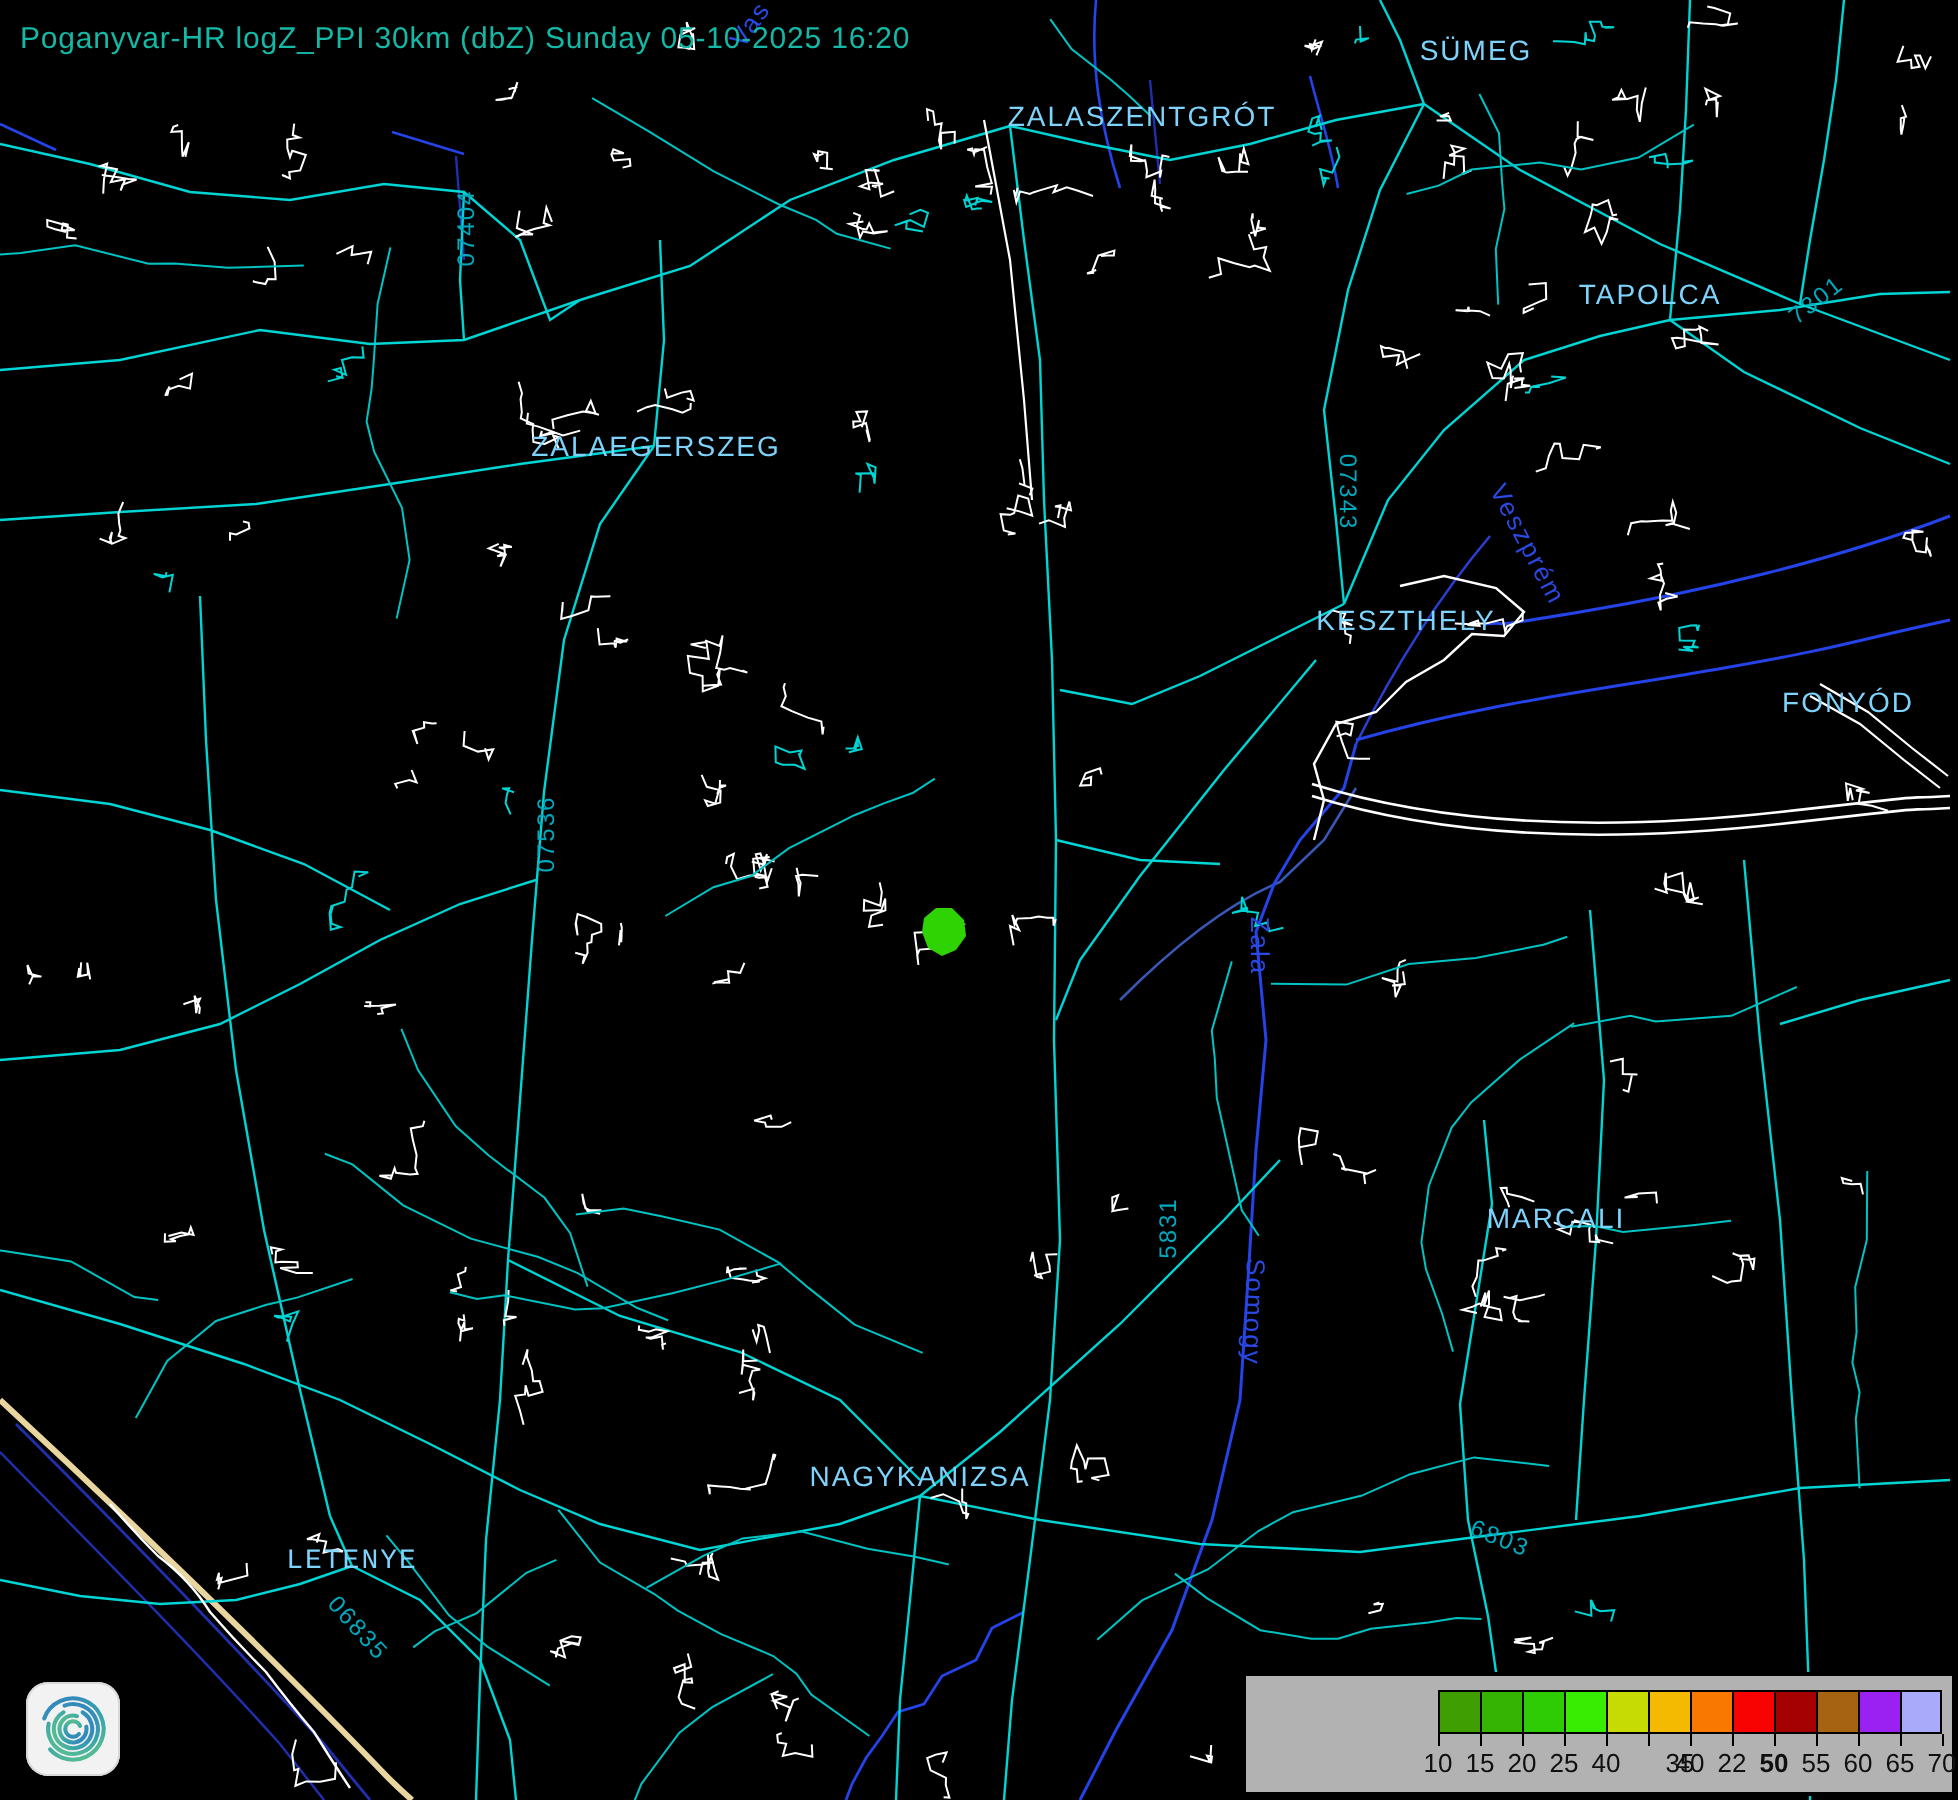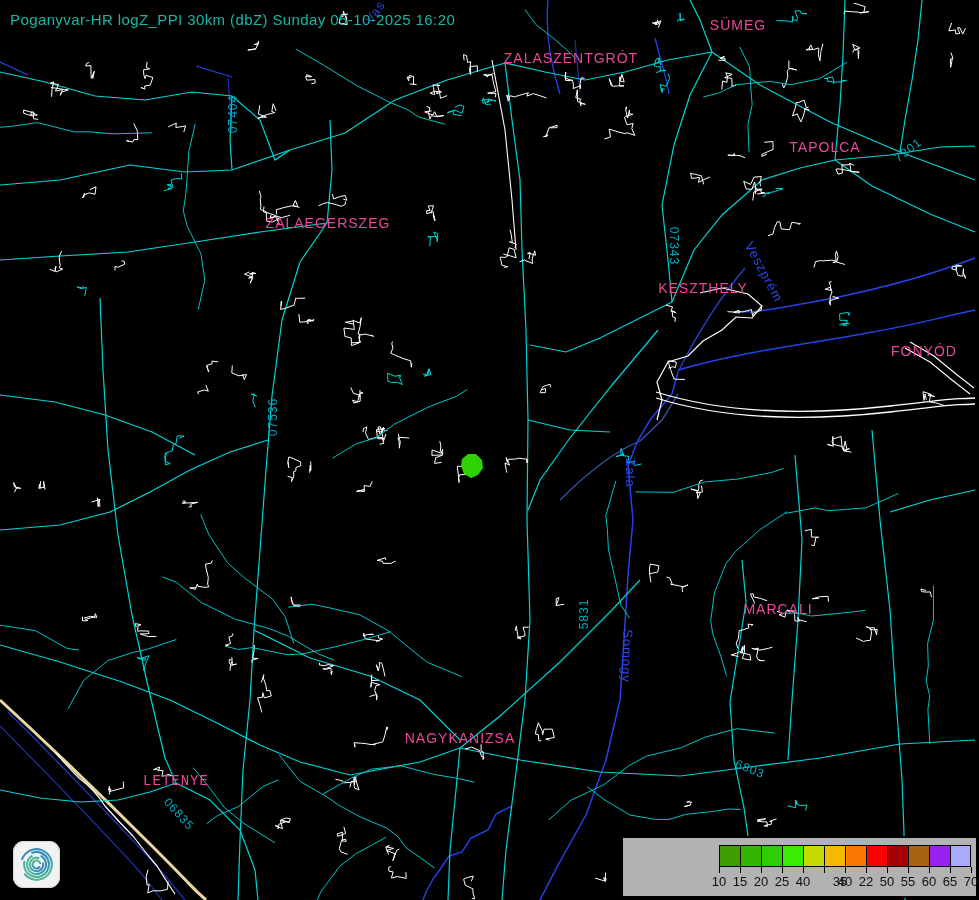--- a/index.html
+++ b/index.html
@@ -1,20 +1,20 @@
 <!DOCTYPE html>
 <html><head>
 <meta charset="utf-8">
 <style>
   html,body{margin:0;padding:0;background:#000;}
   #stage{position:relative;width:979px;height:900px;background:#000;overflow:hidden;
          font-family:"Liberation Sans", sans-serif;}
   #map-svg{position:absolute;left:0;top:0;z-index:0;}
   #labels{position:absolute;left:0;top:0;width:979px;height:900px;z-index:1;pointer-events:none;}
-  .town-label{position:absolute;color:#ec4899;font-size:14px;letter-spacing:1px;white-space:nowrap;
+  .town-label{position:absolute;color:#7dd3fc;font-size:14px;letter-spacing:1px;white-space:nowrap;
               transform:translate(-50%,-50%);}
   .road-label{position:absolute;color:#00a9be;font-size:12px;letter-spacing:1px;white-space:nowrap;}
   .county-label{position:absolute;color:#2a48e2;font-size:13px;letter-spacing:1px;white-space:nowrap;}
   #title{position:absolute;left:10px;top:11px;z-index:2;color:#14b8a6;font-size:15px;
          letter-spacing:0.4px;white-space:nowrap;}
   #logo{position:absolute;left:13px;top:841px;width:47px;height:47px;z-index:3;
         background:#f2f2f2;border-radius:11px;box-shadow:0 0 0 1px #d8d8d8 inset;}
   #legend{position:absolute;left:621px;top:836px;width:357px;height:62px;z-index:4;
           background:#b2b2b2;border:2px solid #000;box-sizing:border-box;color:#101010;}
   #legend-left{position:absolute;left:0;top:5px;width:96px;text-align:center;
@@ -260,21 +260,21 @@
       <path d="M587.4,786.8L603.6,799.2L630.1,815.1L655.6,819.4L669.0,819.4L685.4,814.4L714.2,811.3L728.2,809.0L740.7,809.5" fill="none" stroke="#00c3c3" stroke-width="1"></path>
       <path d="M224.9,646.1L238.5,649.5L252.1,647.6L287.5,654.7L301.4,654.1L336.2,646.6L363.3,639.7L390.6,631.7" fill="none" stroke="#00c3c3" stroke-width="1"></path>
       <path d="M79.1,650.0L67.2,648.5L35.5,630.7L1.3,625.4L-31.3,620.4L-50.9,615.4L-71.4,600.1L-83.3,580.6L-104.2,550.7" fill="none" stroke="#00c3c3" stroke-width="1"></path>
       <polygon points="462,459 468,454 476,454 482,460 483,468 478,475 471,478 464,474 461,466" fill="#2fd203"></polygon>
     </svg>
   <div id="labels">
       <div class="town-label" style="left: 738px; top: 25px; transform: translate(-50%, -50%) rotate(0deg);">SÜMEG</div>
       <div class="town-label" style="left: 571px; top: 58px; transform: translate(-50%, -50%) rotate(0deg);">ZALASZENTGRÓT</div>
       <div class="town-label" style="left: 825px; top: 147px; transform: translate(-50%, -50%) rotate(0deg);">TAPOLCA</div>
       <div class="town-label" style="left: 328px; top: 223px; transform: translate(-50%, -50%) rotate(0deg);">ZALAEGERSZEG</div>
-      <div class="town-label" style="left: 703px; top: 288px; transform: translate(-50%, -50%) rotate(0deg);">KESZTHELY</div>
+      <div class="town-label" style="left: 703px; top: 310px; transform: translate(-50%, -50%) rotate(0deg);">KESZTHELY</div>
       <div class="town-label" style="left: 924px; top: 351px; transform: translate(-50%, -50%) rotate(0deg);">FONYÓD</div>
       <div class="town-label" style="left: 778px; top: 609px; transform: translate(-50%, -50%) rotate(0deg);">MARCALI</div>
       <div class="town-label" style="left: 460px; top: 738px; transform: translate(-50%, -50%) rotate(0deg);">NAGYKANIZSA</div>
       <div class="town-label" style="left: 176px; top: 781px; transform: translate(-50%, -50%) rotate(0deg); font-family: Liberation Mono, monospace;">LETENYE</div>
       <div class="road-label" style="left: 233px; top: 114px; transform: translate(-50%, -50%) rotate(-90deg);">07404</div>
       <div class="road-label" style="left: 273px; top: 417px; transform: translate(-50%, -50%) rotate(-90deg);">07536</div>
       <div class="road-label" style="left: 674px; top: 246px; transform: translate(-50%, -50%) rotate(90deg);">07343</div>
       <div class="road-label" style="left: 908px; top: 150px; transform: translate(-50%, -50%) rotate(-38deg);">7301</div>
       <div class="road-label" style="left: 584px; top: 614px; transform: translate(-50%, -50%) rotate(-90deg);">5831</div>
       <div class="road-label" style="left: 179px; top: 814px; transform: translate(-50%, -50%) rotate(48deg);">06835</div>
@@ -330,21 +330,21 @@
       <div class="llabel" style="left: 159px;">25</div>
       <div class="ltick" style="left: 180px;"></div>
       <div class="llabel" style="left: 180px;">40</div>
       <div class="ltick" style="left: 201px;"></div>
       <div class="llabel" style="left: 201px; margin-left: 16px;">35</div>
       <div class="ltick" style="left: 222px;"></div>
       <div class="llabel" style="left: 222px;">40</div>
       <div class="ltick" style="left: 243px;"></div>
       <div class="llabel" style="left: 243px;">22</div>
       <div class="ltick" style="left: 264px;"></div>
-      <div class="llabel" style="left: 264px;">50</div>
+      <div class="llabel" style="left: 264px; font-weight: bold;">50</div>
       <div class="ltick" style="left: 285px;"></div>
       <div class="llabel" style="left: 285px;">55</div>
       <div class="ltick" style="left: 306px;"></div>
       <div class="llabel" style="left: 306px;">60</div>
       <div class="ltick" style="left: 327px;"></div>
       <div class="llabel" style="left: 327px;">65</div>
       <div class="ltick" style="left: 348px;"></div>
       <div class="llabel" style="left: 348px;">70</div>
     </div>
 </div>

